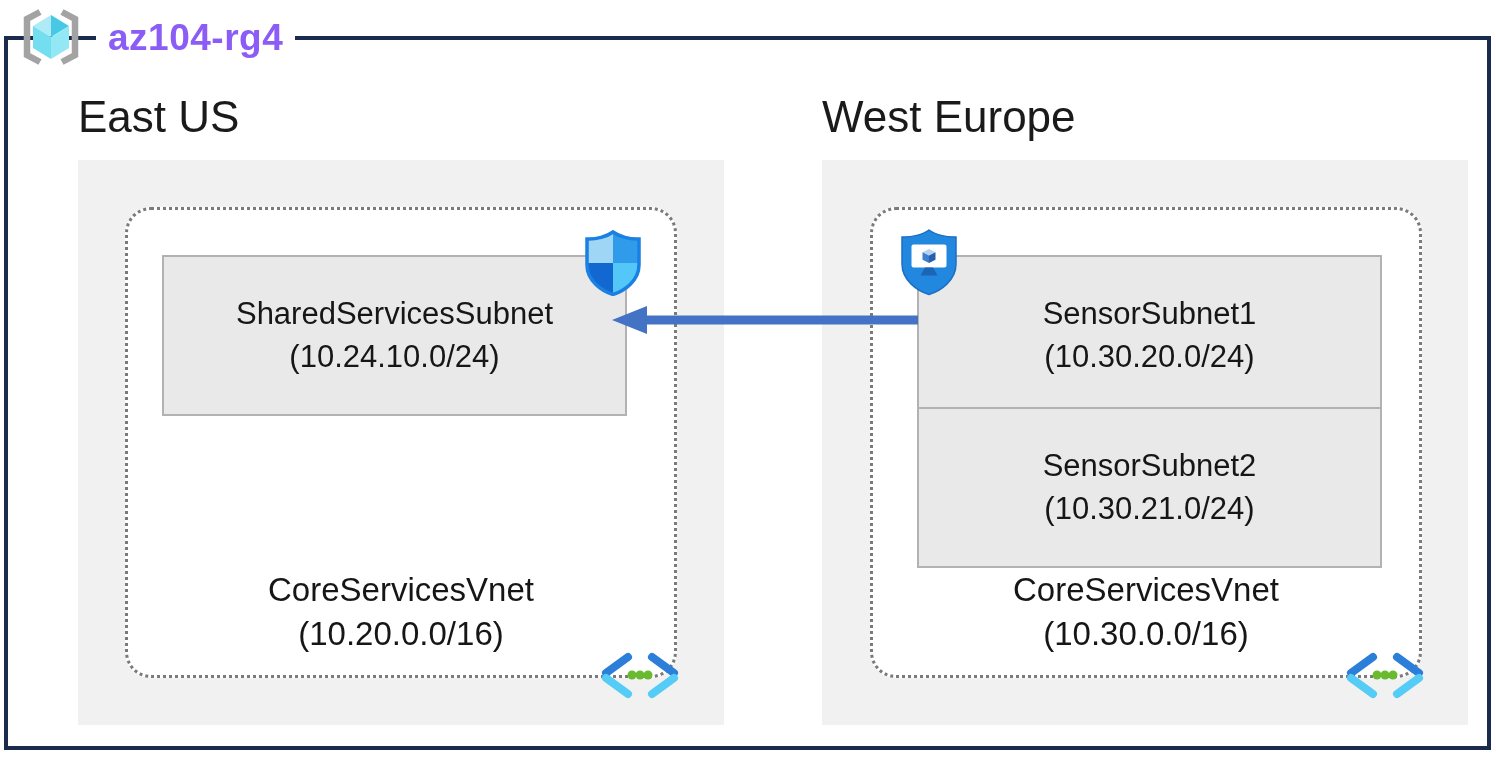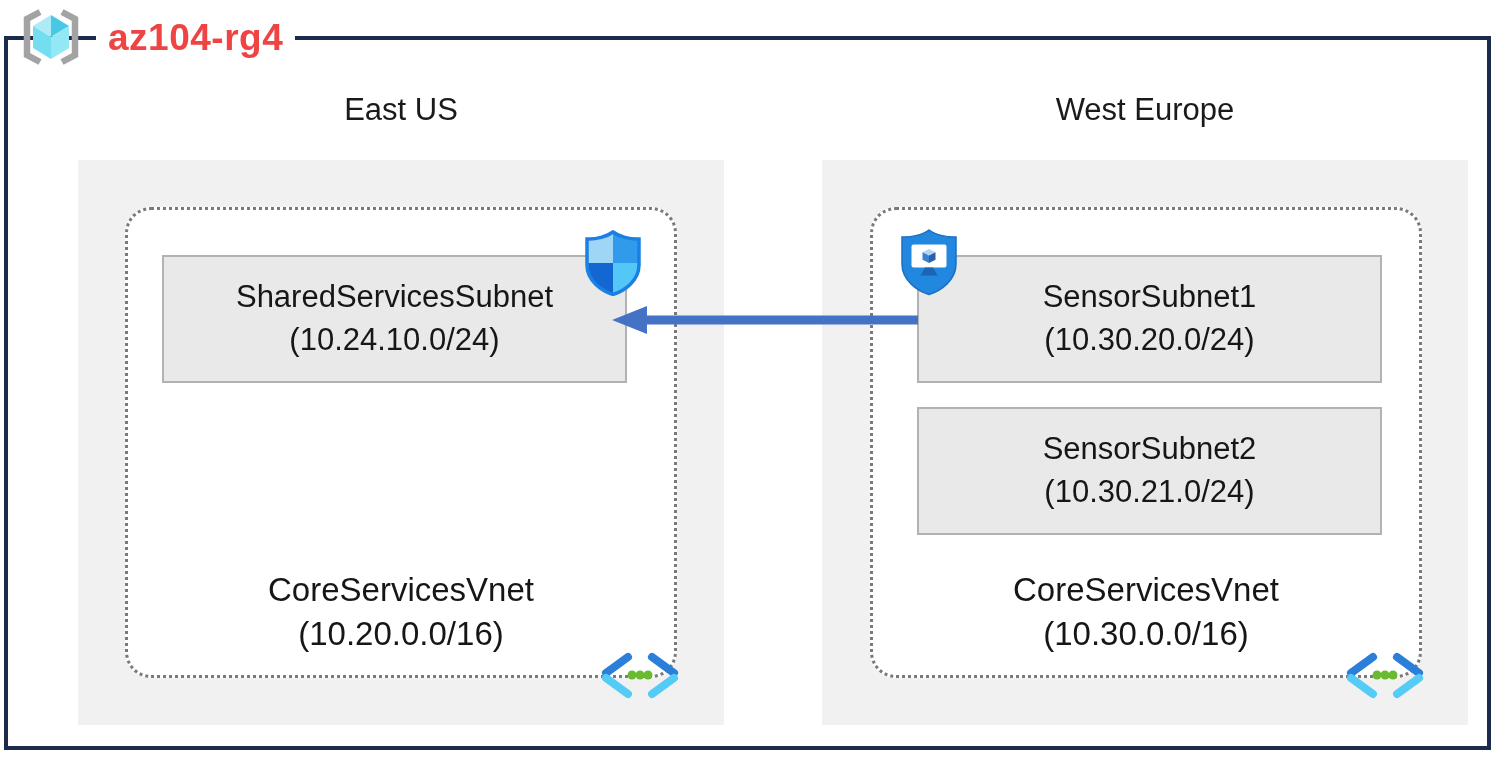--- a/index.html
+++ b/index.html
@@ -9,43 +9,43 @@
   }
   
   .frame{
     position:absolute;left:4px;top:36px;width:1487px;height:714px;
     border:4px solid #1b2b4d;box-sizing:border-box;
   }
   
   .rg-icon{position:absolute;left:20px;top:8px;width:62px;height:58px;z-index:3;}
   .rg-title{
     position:absolute;left:96px;top:13px;height:50px;line-height:50px;z-index:3;
-    background:#ffffff;padding:0 12px;font-size:37px;font-weight:700;color:#ef4444;
+    background:#ffffff;padding:0 12px;font-size:37px;font-weight:700;color:#8b5cf6;
     letter-spacing:0.5px;
   }
   
   .region{position:absolute;top:160px;width:646px;height:565px;background:#f1f1f1;}
   .region.left{left:78px;}
   .region.right{left:822px;}
   .region-label{
-    position:absolute;top:92px;width:646px;text-align:center;
-    font-size:31px;font-weight:400;color:#1a1a1a;
+    position:absolute;top:92px;width:646px;text-align:left;
+    font-size:44px;font-weight:400;color:#1a1a1a;
   }
   .region-label.left{left:78px;}
   .region-label.right{left:822px;}
   
   .vnet{
     position:absolute;top:207px;width:552px;height:471px;background:#ffffff;
     border:3px dotted #7a7a7a;border-radius:26px;box-sizing:border-box;
   }
   .vnet.left{left:125px;}
   .vnet.right{left:870px;}
   
   .subnet{
-    position:absolute;width:465px;height:128px;background:#e9e9e9;
+    position:absolute;width:465px;height:161px;background:#e9e9e9;
     border:2px solid #b2b2b2;box-sizing:border-box;z-index:2;
     display:flex;flex-direction:column;align-items:center;justify-content:center;
     font-size:31px;line-height:1.38;color:#161616;text-align:center;
   }
   .subnet.l{left:162px;}
   .subnet.r{left:917px;}
   .subnet.row1{top:255px;}
   .subnet.row2{top:407px;}
   
   .vnet-label{

